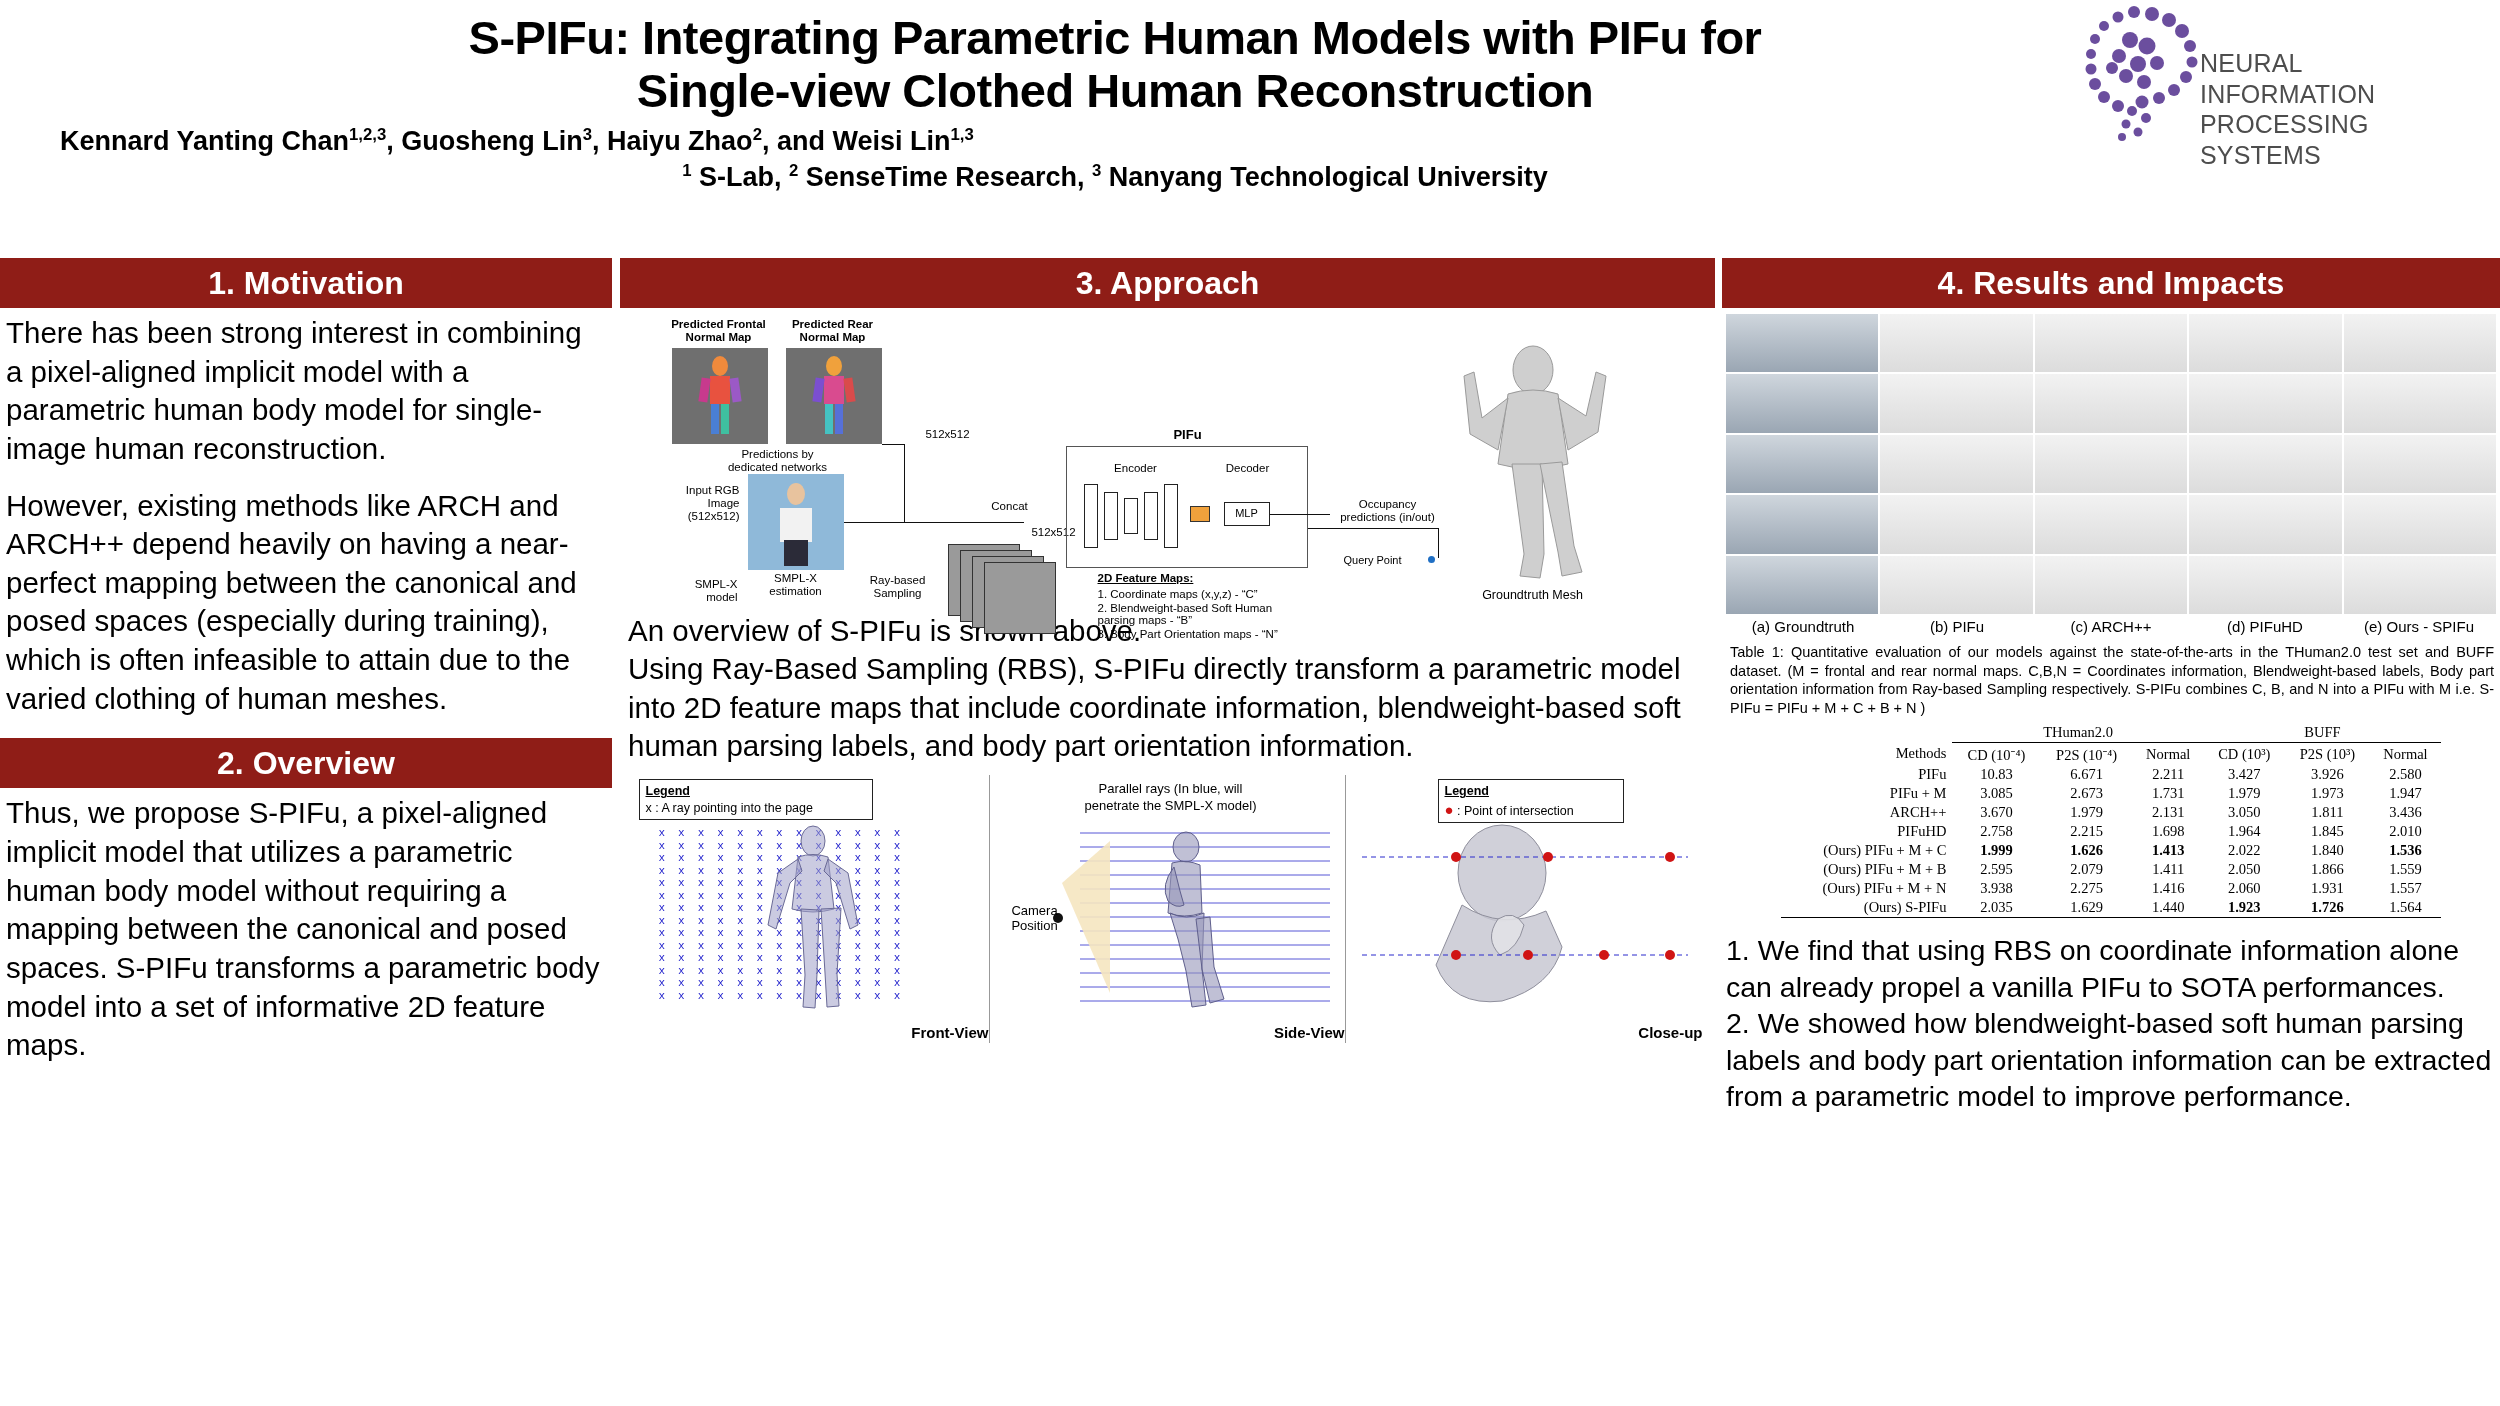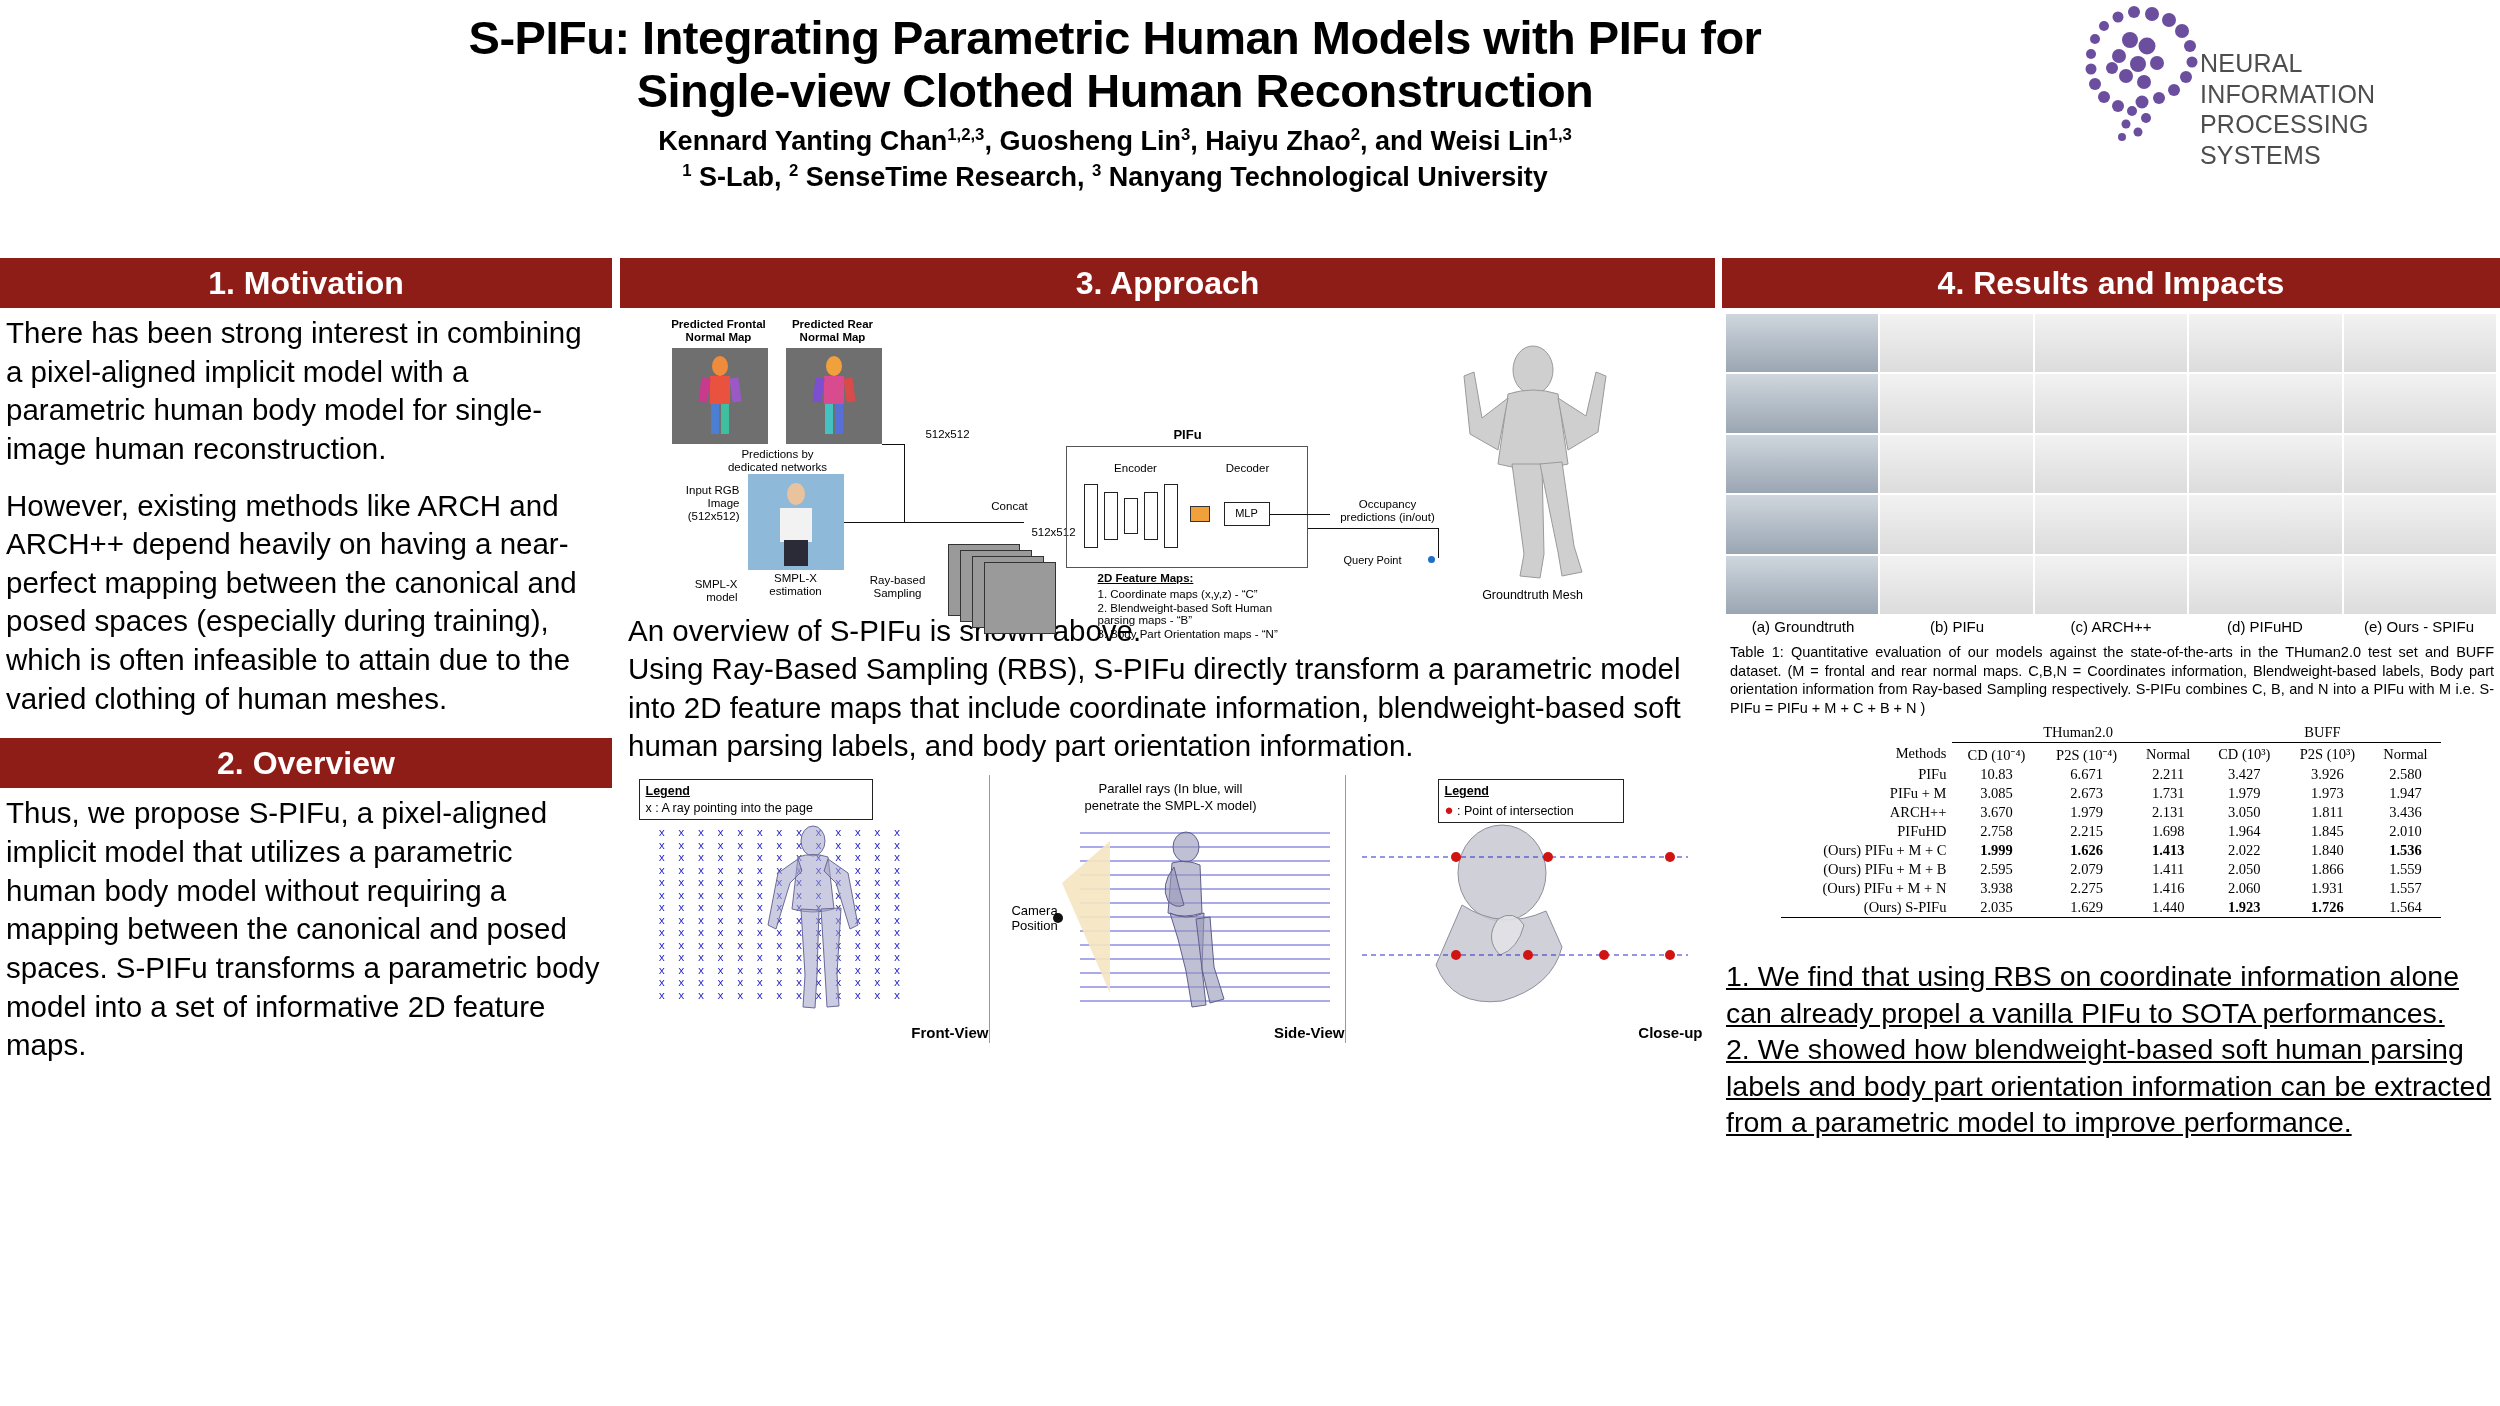--- a/index.html
+++ b/index.html
@@ -29,21 +29,20 @@
   }
   .title {
     text-align: center;
     font-size: 47px;
     font-weight: bold;
     line-height: 1.12;
     letter-spacing: -0.5px;
     padding: 12px 330px 0 60px;
   }
   .authors {
-    text-align: center;
     font-size: 27px;
     font-weight: bold;
     margin-top: 8px;
     padding: 0 330px 0 60px;
   }
   .affil {
     text-align: center;
     font-size: 27px;
     font-weight: bold;
     margin-top: 4px;
@@ -648,19 +647,19 @@
         <td>2.035</td>
         <td>1.629</td>
         <td>1.440</td>
         <td class="b">1.923</td>
         <td class="b">1.726</td>
         <td>1.564</td>
       </tr>
     </tbody>
       </table>
 
-    <div class="right-text" style="margin-top:40px;text-decoration:underline;">
+    <div class="right-text" style="margin-top:14px;">
       <p>1. We find that using RBS on coordinate information alone can already propel a vanilla PIFu to SOTA performances.</p>
       <p>2. We showed how blendweight-based soft human parsing labels and body part orientation information can be extracted from a parametric model to improve performance.</p>
     </div>
   </div>
 
 </div>
 
 </body></html>

